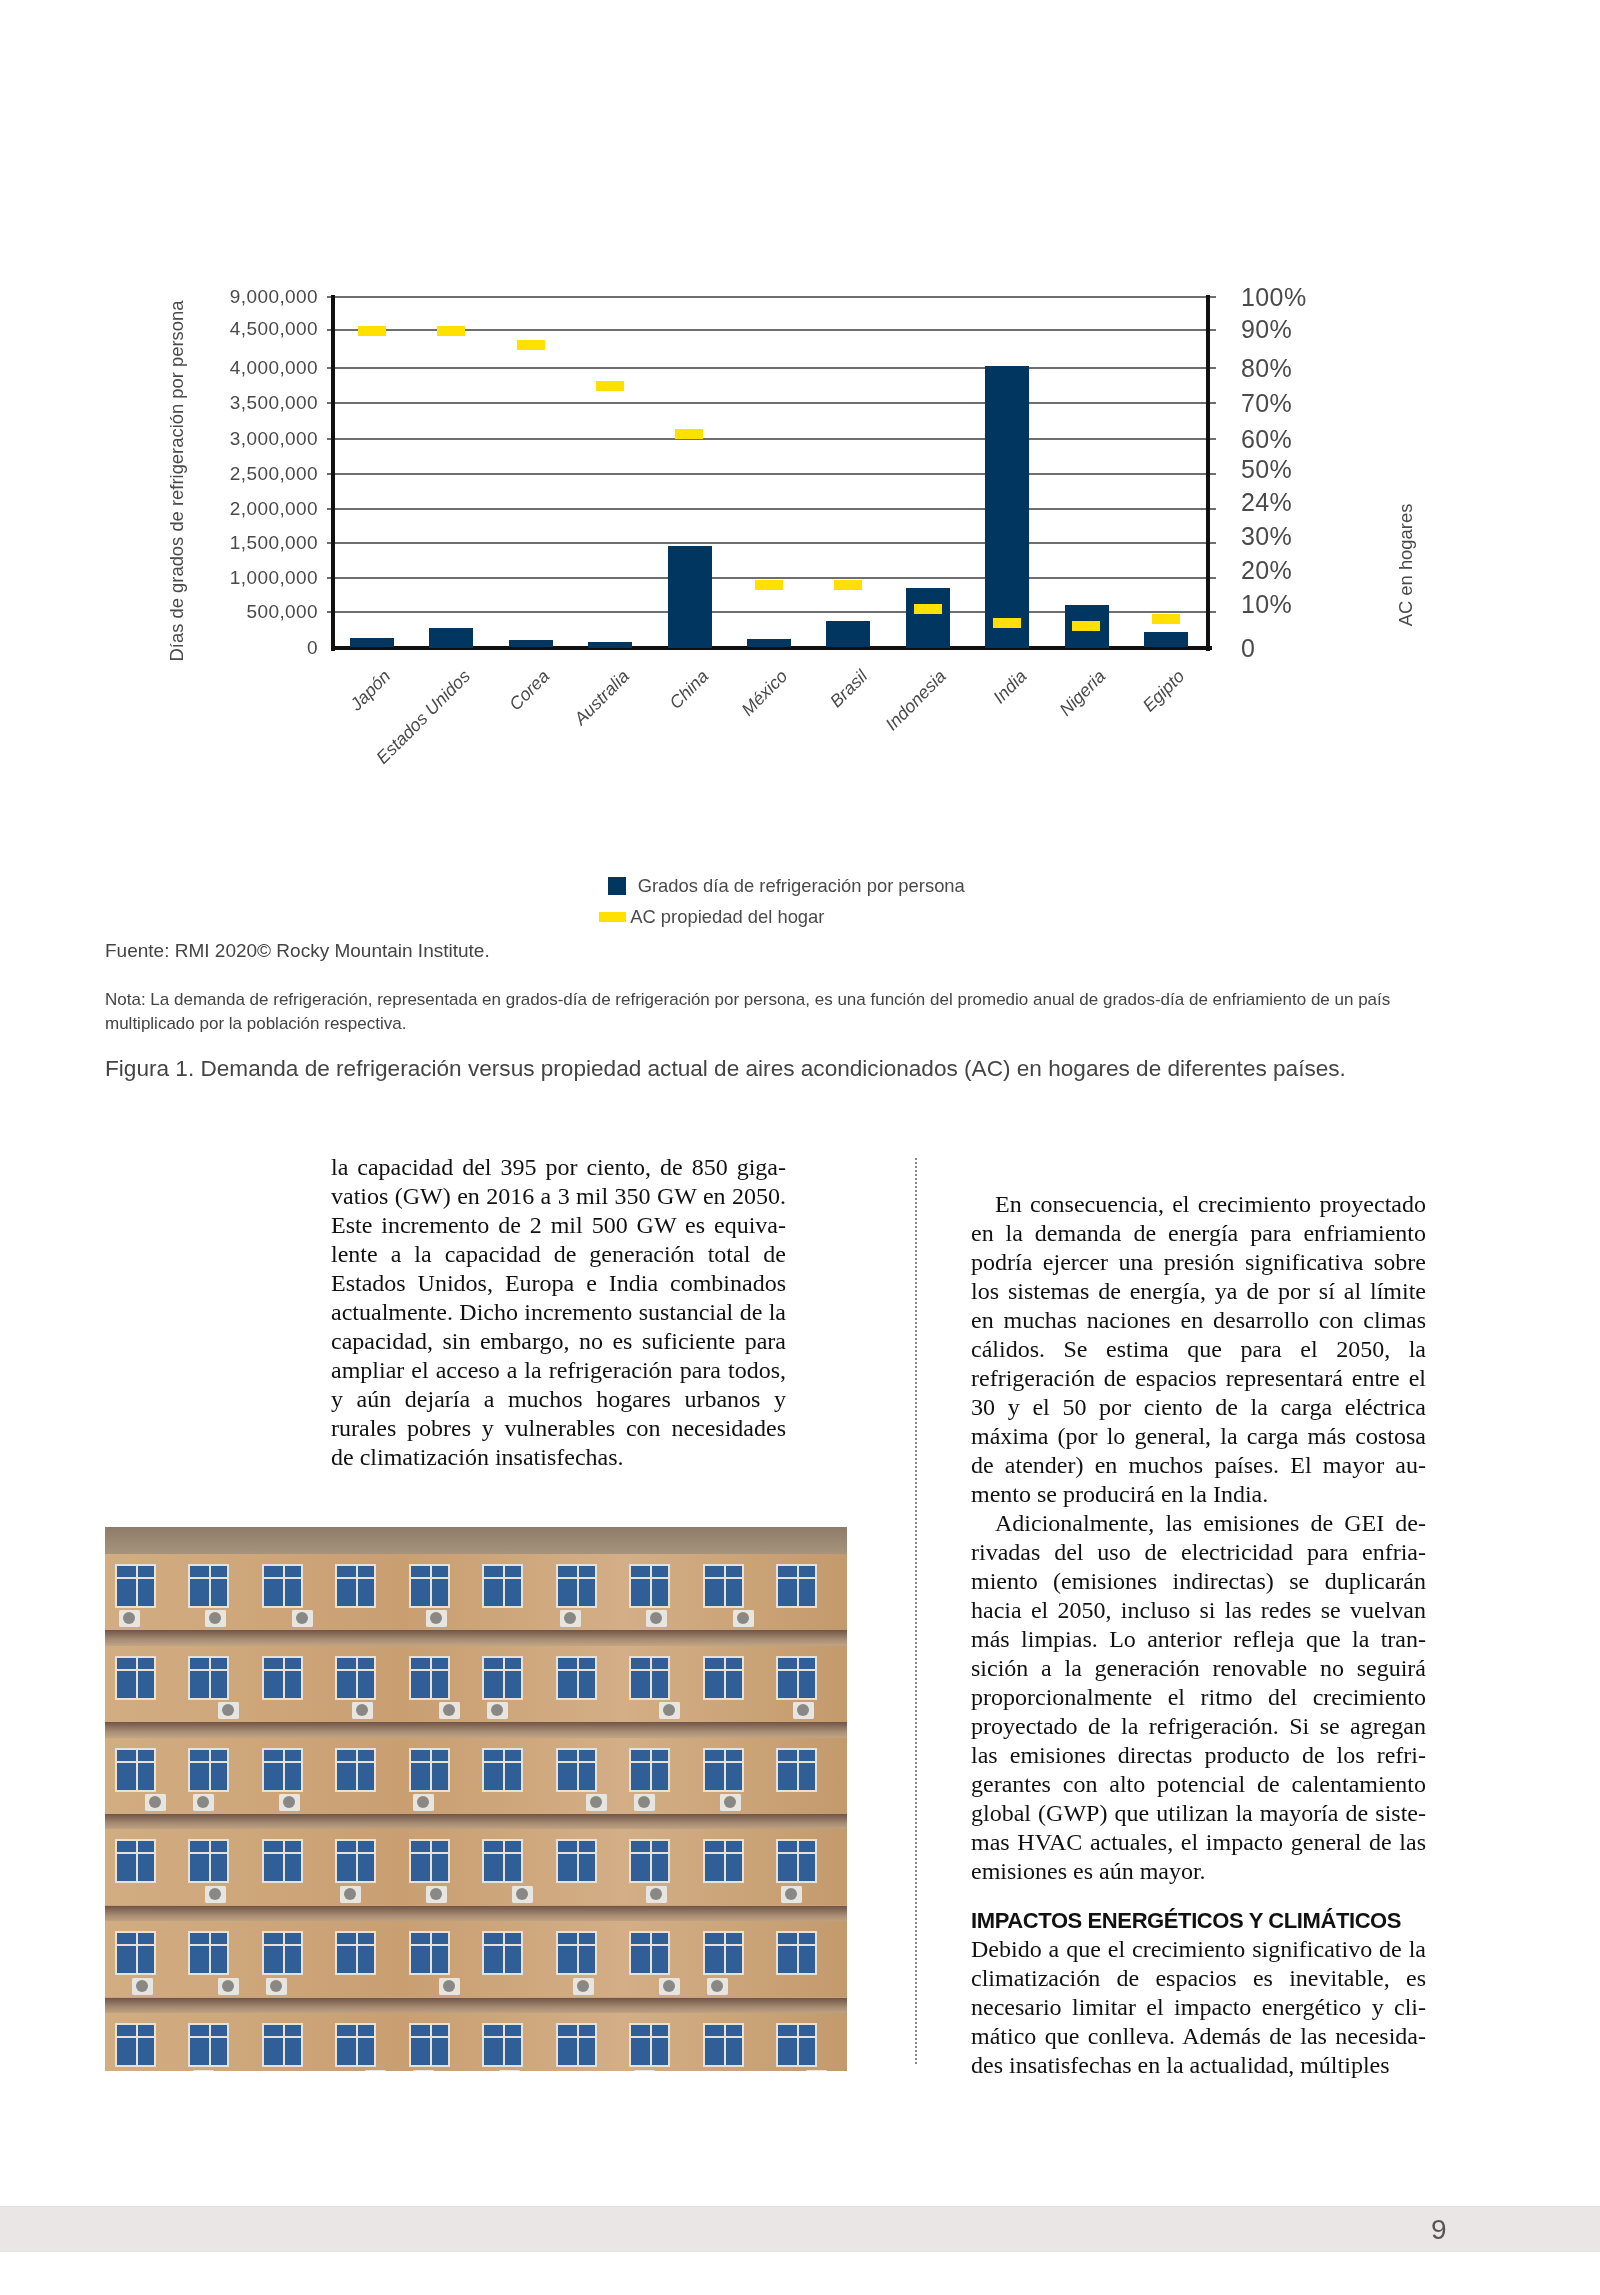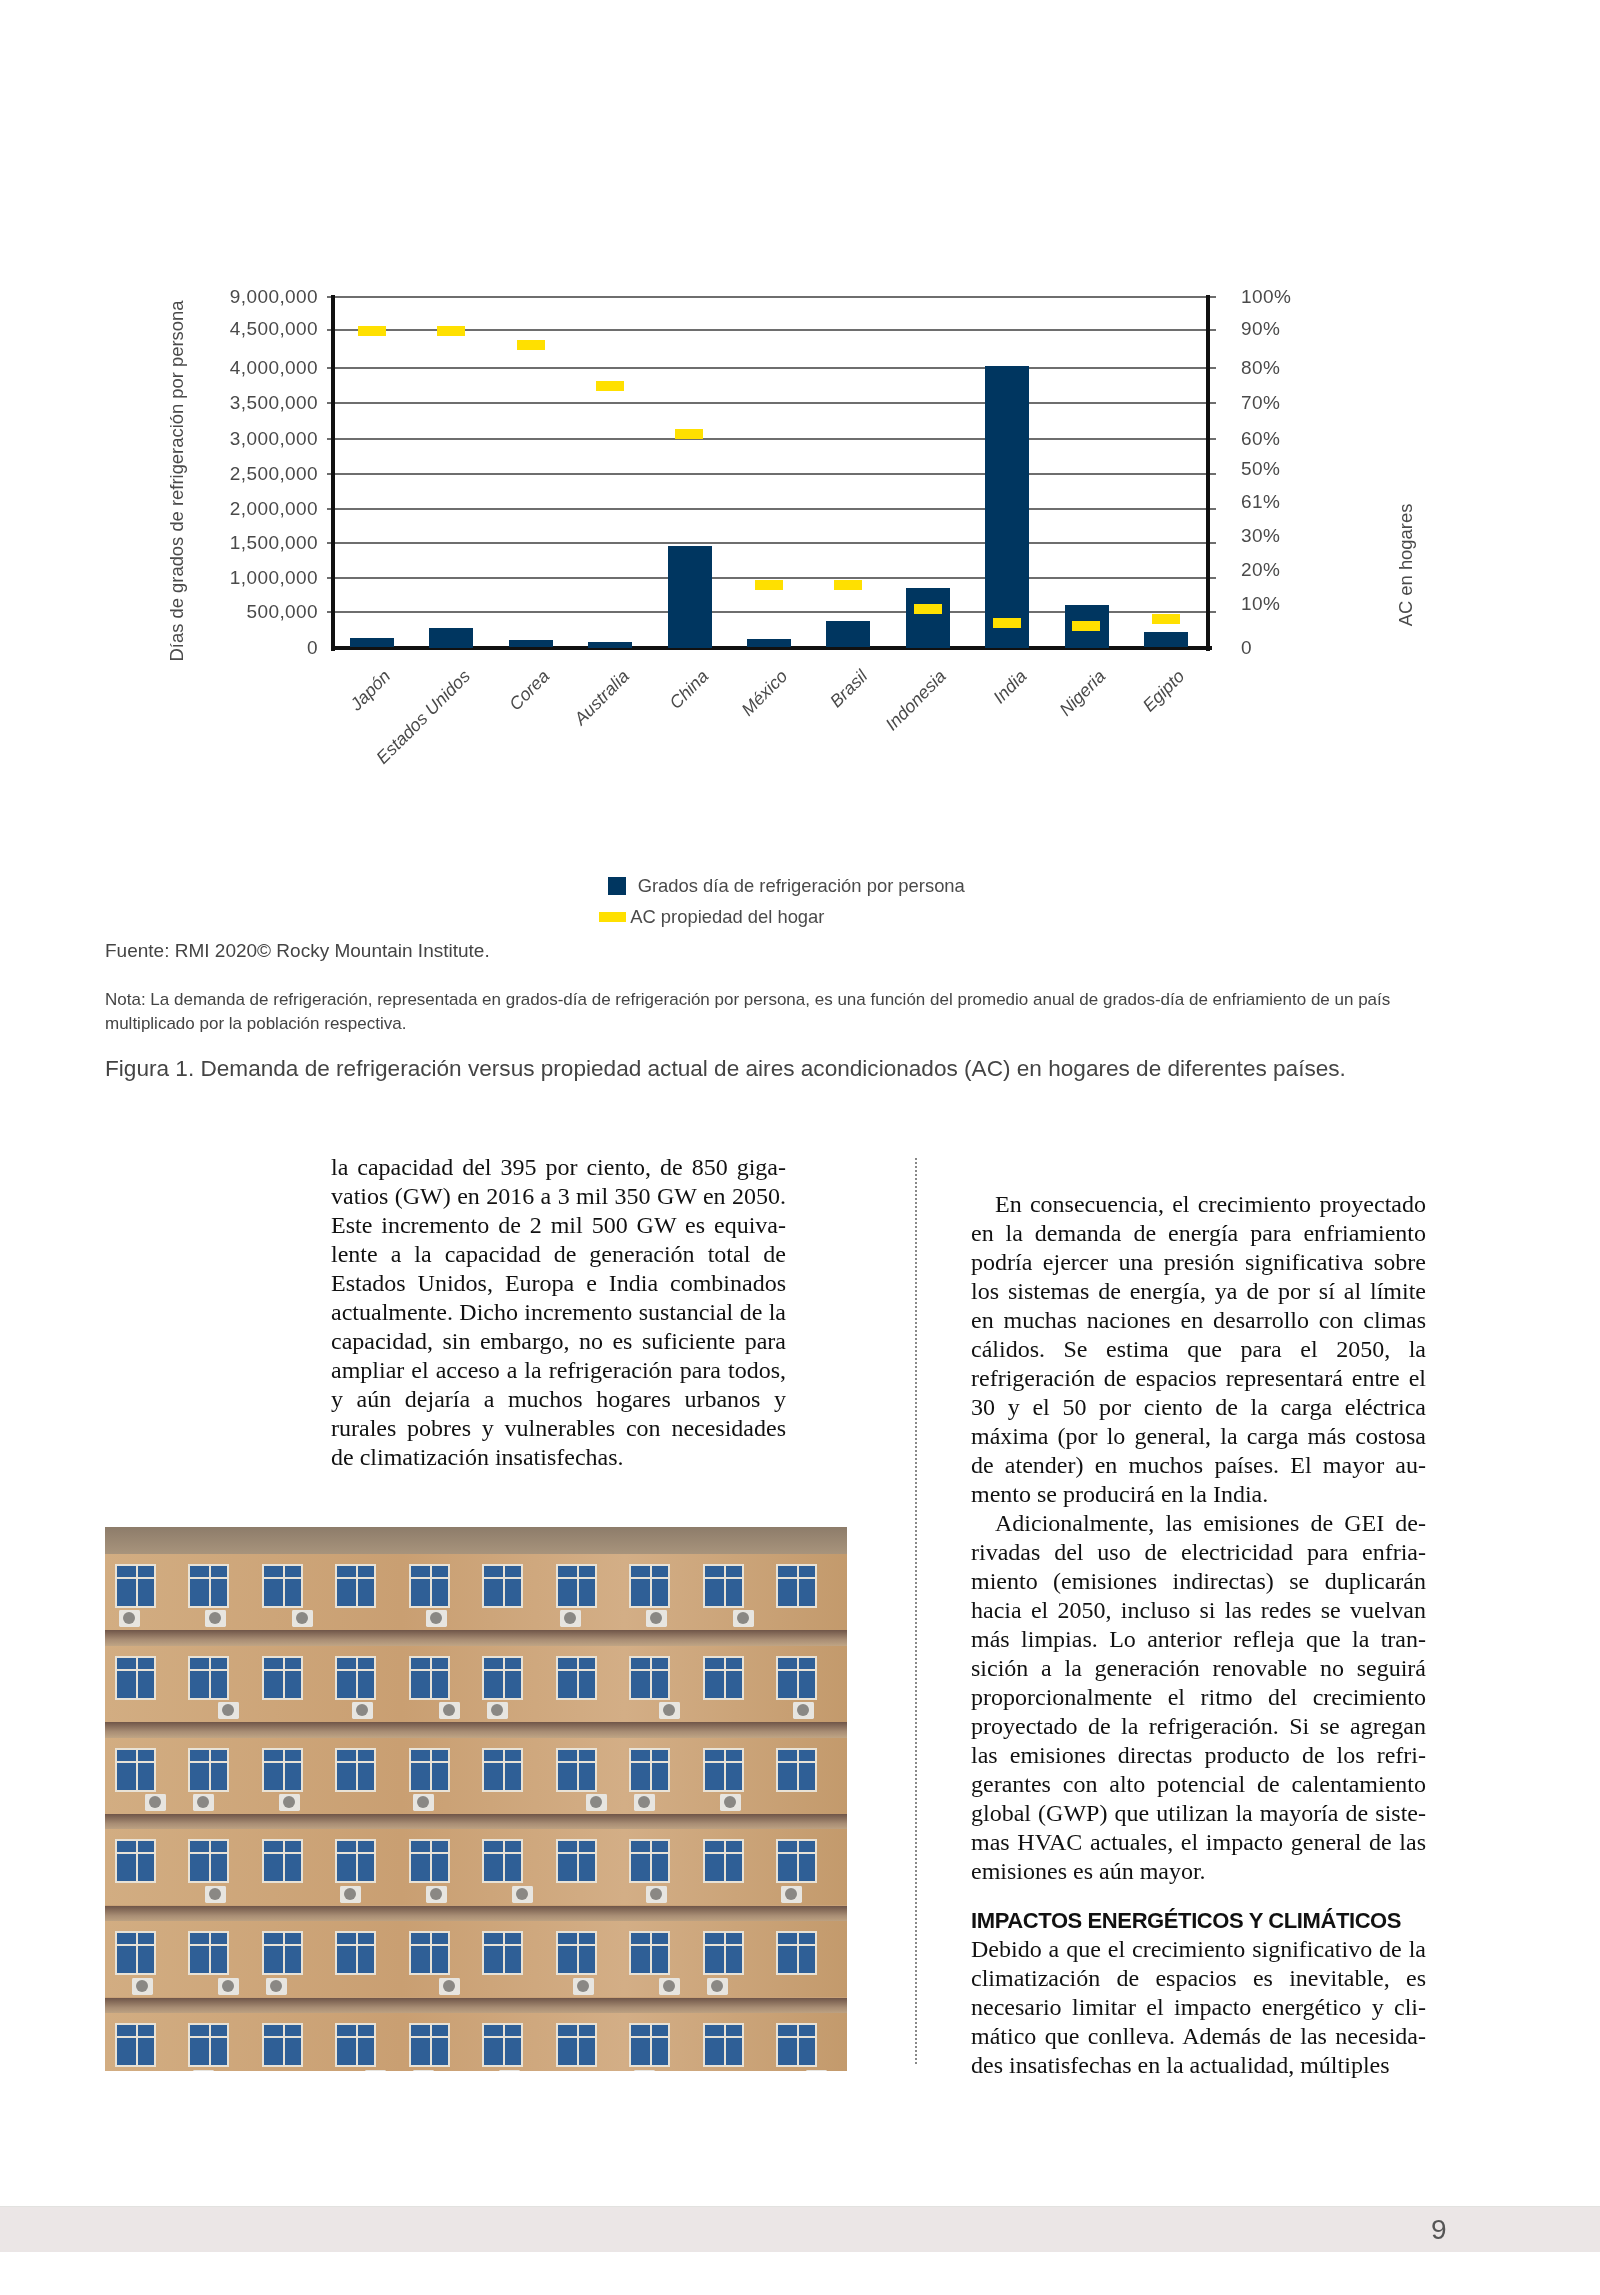--- a/index.html
+++ b/index.html
@@ -1,21 +1,21 @@
 <!DOCTYPE html>
 <html style="font-size:11.3px"><head>
 <meta charset="utf-8">
 <style>
   html, body { margin:0; padding:0; background:#ffffff; }
   body { width:1600px; height:2295px; position:relative; overflow:hidden; font-family:"Liberation Sans", sans-serif; color:#333; }
 
   
   #chart { position:absolute; left:0; top:0; width:1600px; height:947px; }
   .ylab-left { position:absolute; right:1282px; font-size:19px; color:#4a4a4a; white-space:nowrap; transform:translateY(-50%); letter-spacing:0.4px; }
-  .ylab-right { position:absolute; left:1241px; font-size:19px; color:#4a4a4a; white-space:nowrap; transform:translateY(-50%); letter-spacing:0.4px; }
+  .ylab-right { position:absolute; left:1241px; font-size:25px; color:#4a4a4a; white-space:nowrap; transform:translateY(-50%); letter-spacing:0.4px; }
   .grid { position:absolute; left:327px; width:889px; height:2.1px; background:#6e6e6e; }
   .axis-v { position:absolute; width:3.5px; background:#111; }
   .axis-base { position:absolute; left:332px; width:880px; height:3.5px; background:#111; }
   .bar { position:absolute; background:#003660; }
   .marker { position:absolute; width:28px; height:10px; background:#ffe000; }
   .xlab { position:absolute; font-size:17.7px; color:#4a4a4a; white-space:nowrap; transform-origin:right top; transform:rotate(-45deg); font-style:italic; }
   .axis-title-left { position:absolute; left:177px; top:481px; transform:translate(-50%,-50%) rotate(-90deg); font-size:18.4px; color:#4a4a4a; white-space:nowrap; }
   .axis-title-right { position:absolute; left:1406px; top:565px; transform:translate(-50%,-50%) rotate(-90deg); font-size:18.4px; color:#4a4a4a; white-space:nowrap; }
   .legend-item { position:absolute; display:flex; align-items:center; font-size:18.4px; color:#4a4a4a; white-space:nowrap; }
   .legend-sw-bar { width:18.4px; height:18.4px; background:#003660; margin-right:11.3px; }
@@ -78,21 +78,21 @@
       <div class="ylab-left" style="top: 612px;">500,000</div>
       <div class="ylab-left" style="top: 648px;">0</div>
     </div>
   <div id="right-ticks">
       <div class="ylab-right" style="top: 297px;">100%</div>
       <div class="ylab-right" style="top: 329px;">90%</div>
       <div class="ylab-right" style="top: 368px;">80%</div>
       <div class="ylab-right" style="top: 403px;">70%</div>
       <div class="ylab-right" style="top: 439px; text-align: center;">60%</div>
       <div class="ylab-right" style="top: 469px;">50%</div>
-      <div class="ylab-right" style="top: 502px;">61%</div>
+      <div class="ylab-right" style="top: 502px;">24%</div>
       <div class="ylab-right" style="top: 536px;">30%</div>
       <div class="ylab-right" style="top: 570px;">20%</div>
       <div class="ylab-right" style="top: 604px;">10%</div>
       <div class="ylab-right" style="top: 648px;">0</div>
     </div>
 
   <div class="axis-v" style="left:331px;top:295px;height:356px;"></div>
   <div class="axis-v" style="left:1206px;top:295px;height:356px;"></div>
   <div class="axis-base" style="top:646px;"></div>
 

